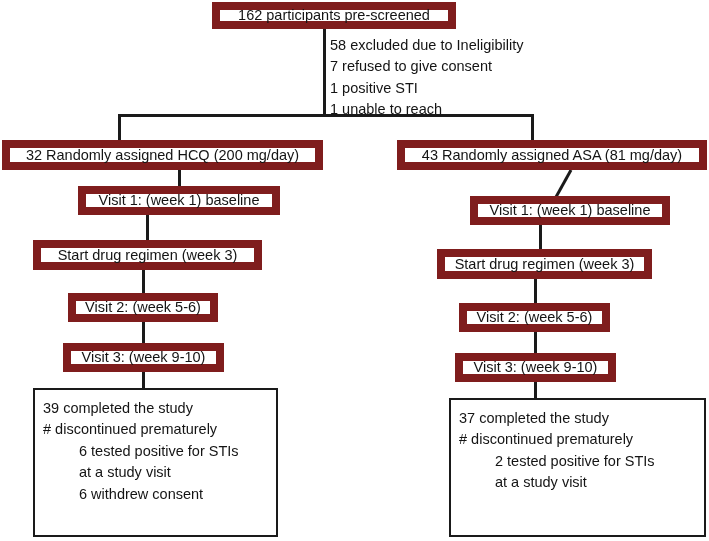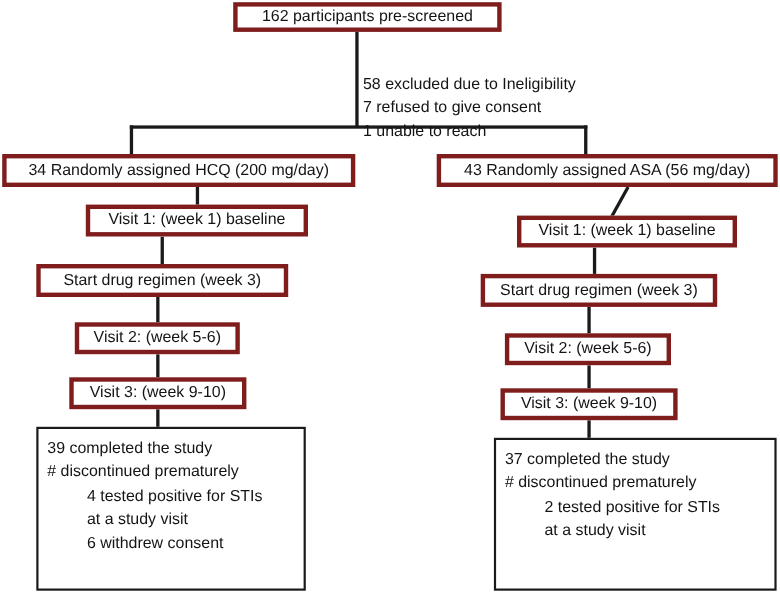--- a/index.html
+++ b/index.html
@@ -13,21 +13,21 @@
     width: 709px;
     height: 541px;
     background: #ffffff;
     font-family: "Liberation Sans", sans-serif;
     color: #141414;
     overflow: hidden;
   }
   .box {
     position: absolute;
     box-sizing: border-box;
-    border: 4px solid #7f1d1d;
+    border: 8px solid #7f1d1d;
     background: #ffffff;
     display: flex;
     align-items: center;
     justify-content: center;
     font-size: 14.5px;
     line-height: 1.15;
     white-space: nowrap;
     z-index: 3;
   }
   .box-pre { font-size: 14.5px; }
@@ -75,32 +75,33 @@
 <body>
 
 <div id="flow-root">
 
   <div class="box box-pre" style="left:212px; top:2px; width:244px; height:27px;">
     <span>162 participants pre-screened</span>
   </div>
 
   <div class="vline" style="left:323px; top:29px; height:87px;"></div>
 
-  <div class="excl" style="left:330px; top:35px;margin-top:32px;">
+  <div class="excl" style="left:330px; top:35px;">
     <div class="row">58 excluded due to Ineligibility</div>
     <div class="row">7 refused to give consent</div>
+    <div class="row">1 positive STI</div>
     <div class="row">1 unable to reach</div>
   </div>
 
   <div class="hline" style="left:118px; top:114px; width:416px;"></div>
   <div class="vline" style="left:118px; top:114px; height:26px;"></div>
   <div class="vline" style="left:531px; top:114px; height:26px;"></div>
 
   <div class="box" style="left:2px; top:140px; width:321px; height:30px;">
-    <span>34 Randomly assigned HCQ (200  mg/day)</span>
+    <span>32 Randomly assigned HCQ (200  mg/day)</span>
   </div>
 
   <div class="vline" style="left:178px; top:170px; height:17px;"></div>
 
   <div class="box" style="left:78px; top:186px; width:202px; height:29px;">
     <span>Visit 1: (week 1) baseline</span>
   </div>
 
   <div class="vline" style="left:146px; top:215px; height:25px;"></div>
 
@@ -118,27 +119,27 @@
 
   <div class="box" style="left:63px; top:343px; width:161px; height:29px;">
     <span>Visit 3: (week 9-10)</span>
   </div>
 
   <div class="vline" style="left:142px; top:372px; height:18px;"></div>
 
   <div class="outcome" style="left:33px; top:388px; width:245px; height:149px;">
     <div class="row">39 completed the study</div>
     <div class="row"># discontinued prematurely</div>
-    <div class="row indent">4 tested positive for STIs</div>
+    <div class="row indent">6 tested positive for STIs</div>
     <div class="row indent">at a study visit</div>
     <div class="row indent">6 withdrew consent</div>
   </div>
 
   <div class="box" style="left:397px; top:140px; width:310px; height:30px;">
-    <span>43 Randomly assigned ASA (56  mg/day)</span>
+    <span>43 Randomly assigned ASA (81  mg/day)</span>
   </div>
 
   <svg class="diag" style="left:540px; top:170px; width:40px; height:28px;" viewBox="0 0 40 28">
     <line x1="31" y1="0" x2="16" y2="27"></line>
   </svg>
 
   <div class="box" style="left:470px; top:196px; width:200px; height:29px;">
     <span>Visit 1: (week 1) baseline</span>
   </div>
 

